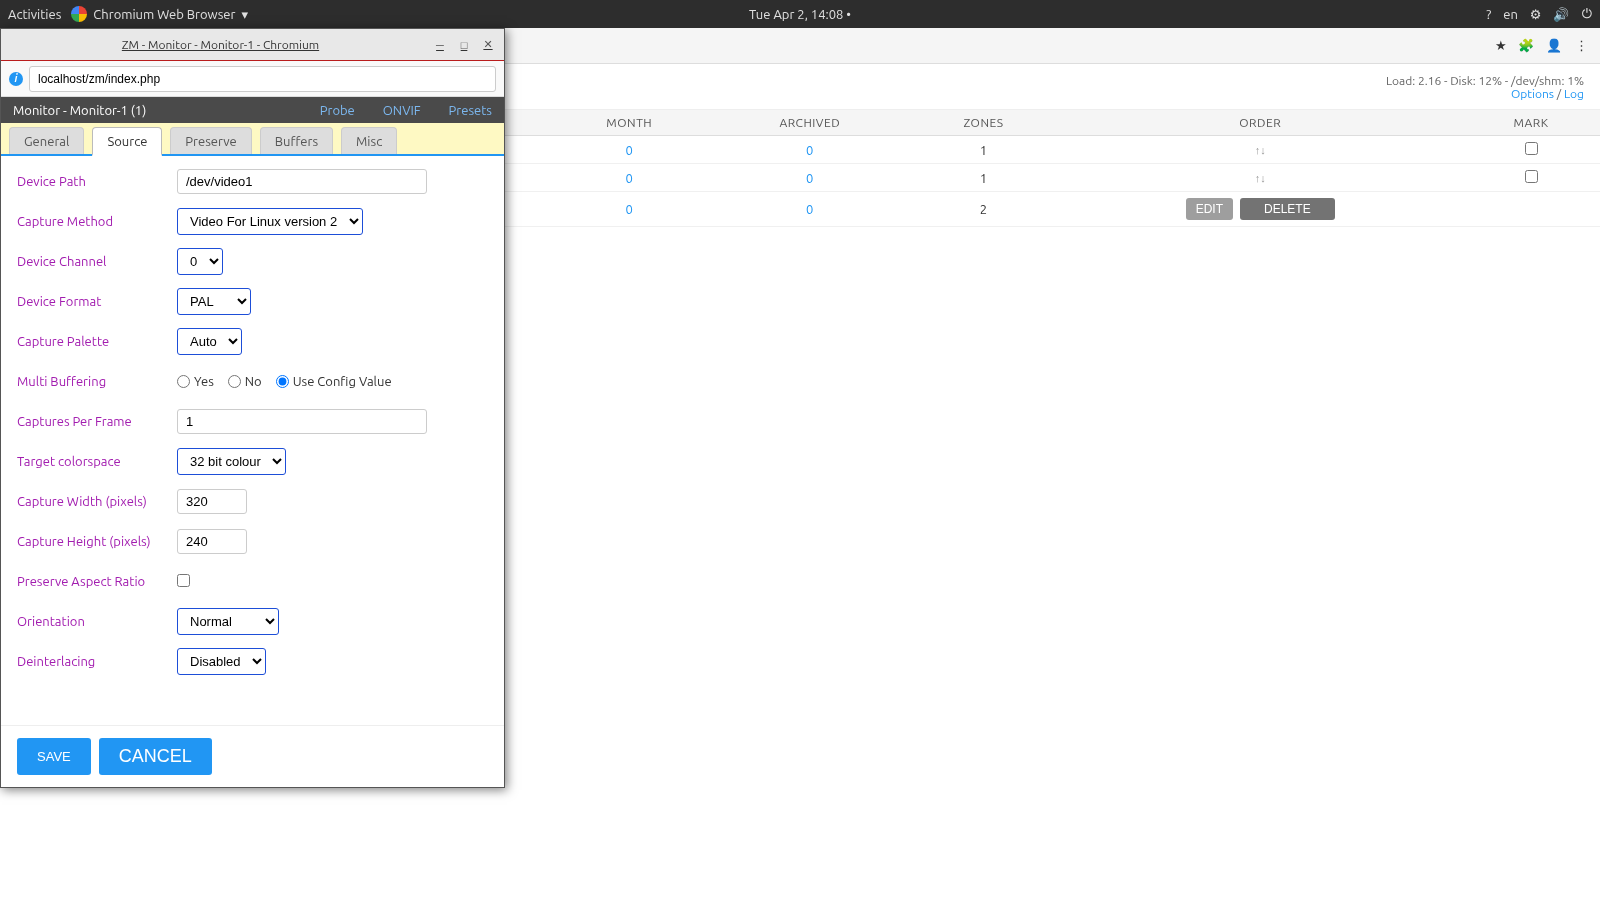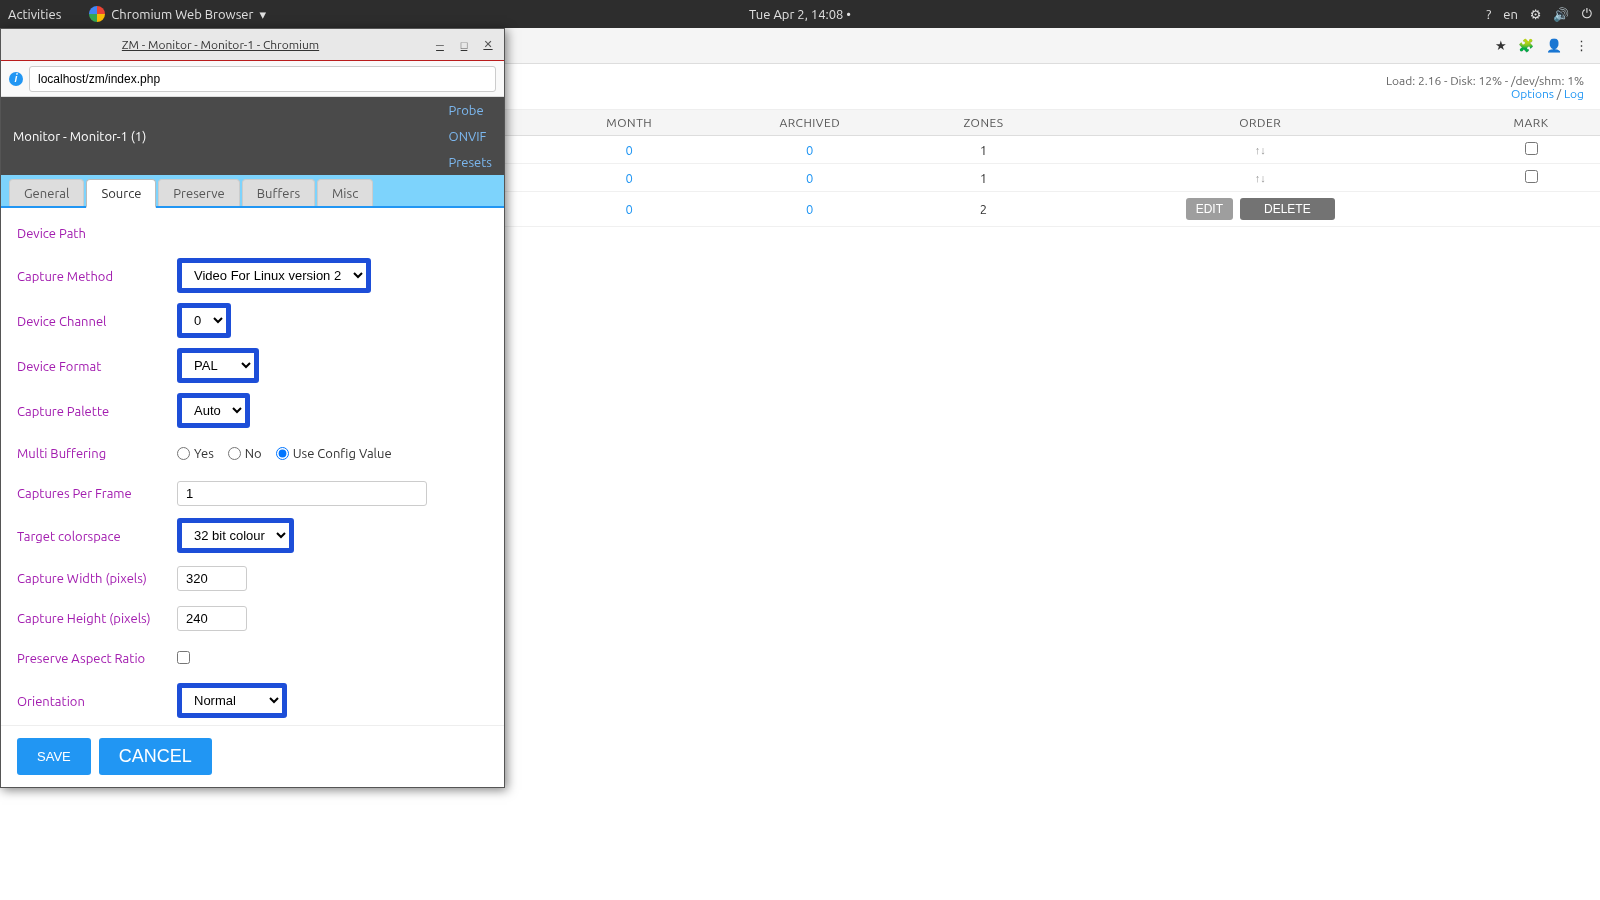--- a/index.html
+++ b/index.html
@@ -10,21 +10,21 @@
       height: 28px;
       background: #2d2d2d;
       display: flex;
       align-items: center;
       color: #e0e0e0;
       font-size: 13px;
       padding: 0 8px;
       position: relative;
     }
     .system-bar .activities {
-      margin-right: 28px;
+      margin-right: 10px;
       cursor: pointer;
     }
     .system-bar .app-indicator {
       display: flex;
       align-items: center;
       gap: 6px;
       cursor: pointer;
     }
     .system-bar .app-indicator .chrome-dot {
       width: 16px; height: 16px;
@@ -115,34 +115,33 @@
       background: #4a4a4a;
       color: #fff;
       padding: 6px 12px;
       display: flex;
       align-items: center;
       justify-content: space-between;
       font-size: 13px;
     }
     .monitor-header .header-links {
       display: flex;
-      gap: 12px;
-      flex-direction: column;
+      gap: 28px;
     }
     .monitor-header .header-links a {
       color: #7cb8f0;
       text-decoration: none;
       font-size: 13px;
     }
     .tabs-bar {
       display: flex;
-      background: #7dd3fc;
+      background: #fef9c3;
       border-bottom: 2px solid #2196f3;
       padding: 4px 8px 0;
-      gap: 2px;
+      gap: 8px;
     }
     .tab-item {
       padding: 6px 14px;
       cursor: pointer;
       border-radius: 4px 4px 0 0;
       font-size: 13px;
       background: #ddd;
       color: #555;
       border: 1px solid #ccc;
       border-bottom: none;
@@ -181,21 +180,21 @@
     .form-control input[type="number"] {
       border: 1px solid #ccc;
       border-radius: 3px;
       padding: 4px 8px;
       font-size: 13px;
       background: #fff;
     }
     .form-control input.wide { width: 100%; max-width: 250px; }
     .form-control input.small { width: 70px; }
     .form-control select {
-      border: 5px solid #1d4ed8;
+      border: 1px solid #1d4ed8;
       border-radius: 3px;
       padding: 4px 8px;
       font-size: 13px;
       background: #fff;
       cursor: pointer;
     }
     .radio-group {
       display: flex;
       align-items: center;
       gap: 14px;
@@ -483,20 +482,23 @@
       <div class="tab-item active">Source</div>
       <div class="tab-item">Preserve</div>
       <div class="tab-item">Buffers</div>
       <div class="tab-item">Misc</div>
     </div>
 
     <div class="form-body">
 
       <div class="form-row">
         <label class="form-label">Device Path</label>
+        <div class="form-control">
+          <input type="text" class="wide" value="/dev/video1" style="">
+        </div>
       </div>
 
       <div class="form-row">
         <label class="form-label">Capture Method</label>
         <div class="form-control">
           <select>
             <option>Video For Linux version 2</option>
           </select>
         </div>
       </div>

